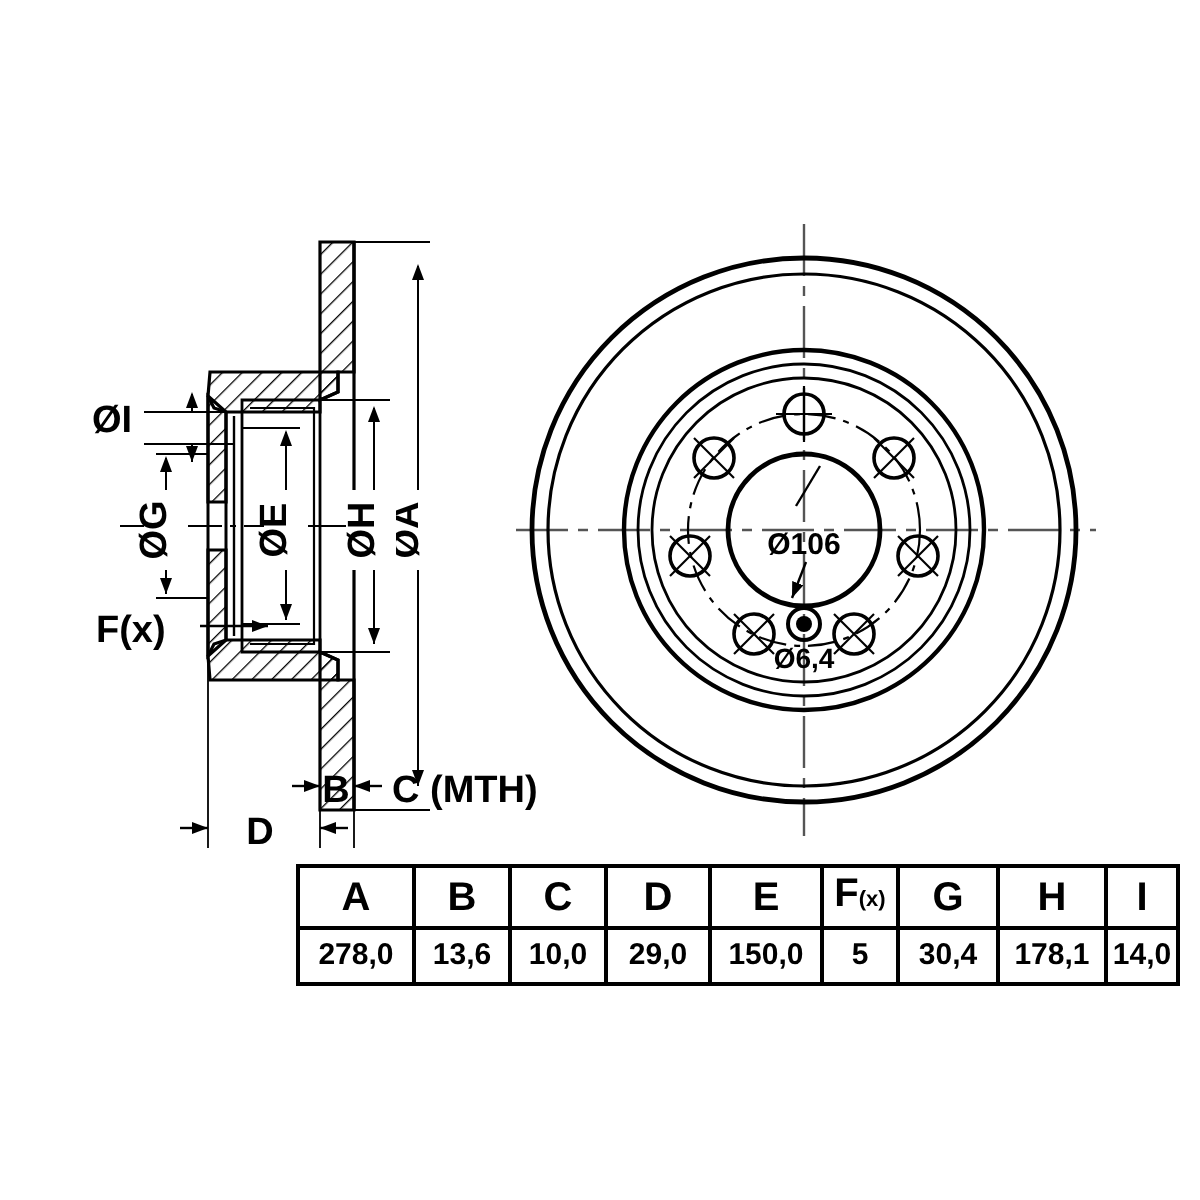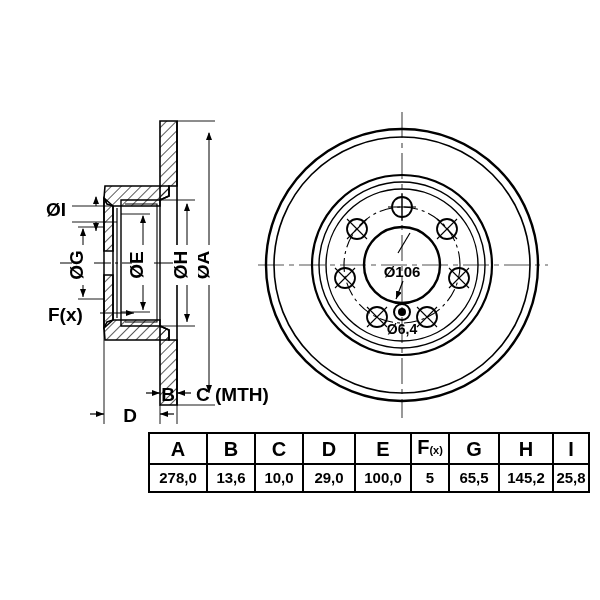--- a/index.html
+++ b/index.html
@@ -245,22 +245,22 @@
       <td style="width:36px"><span>F</span><span class="sub">(x)</span></td>
       <td style="width:48px">G</td>
       <td style="width:52px">H</td>
       <td>I</td>
     </tr>
     <tr class="val">
       <td>278,0</td>
       <td>13,6</td>
       <td>10,0</td>
       <td>29,0</td>
-      <td>100,0</td>
+      <td>150,0</td>
       <td>5</td>
-      <td>65,5</td>
-      <td>145,2</td>
-      <td>25,8</td>
+      <td>30,4</td>
+      <td>178,1</td>
+      <td>14,0</td>
     </tr>
   </tbody>
     </table>
 
 </div>
 
 </body></html>

